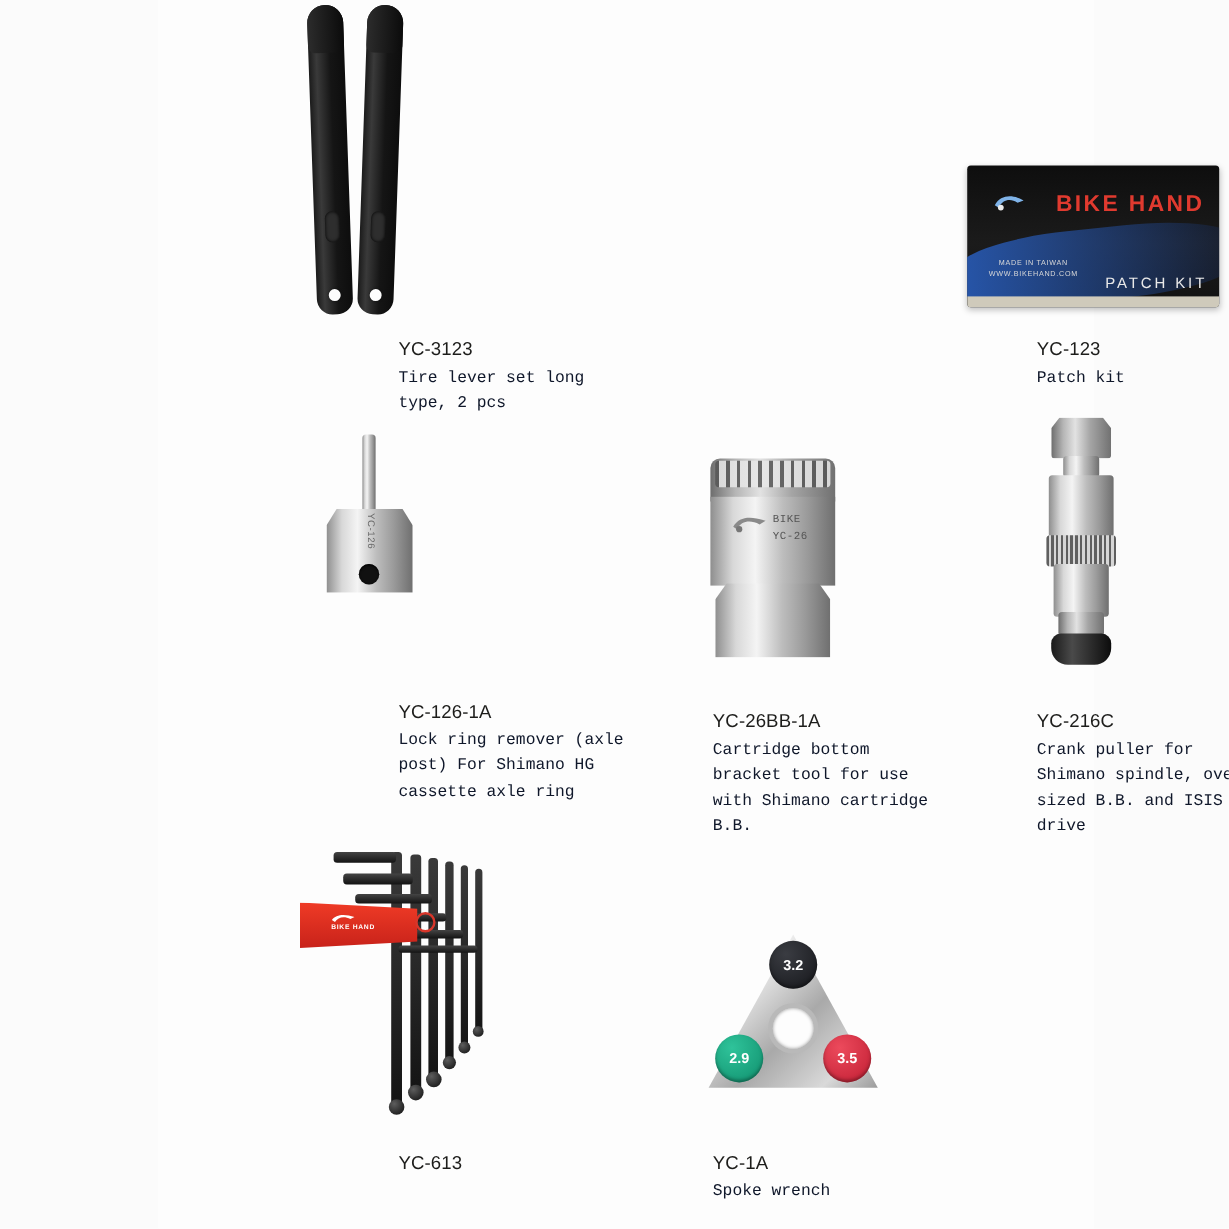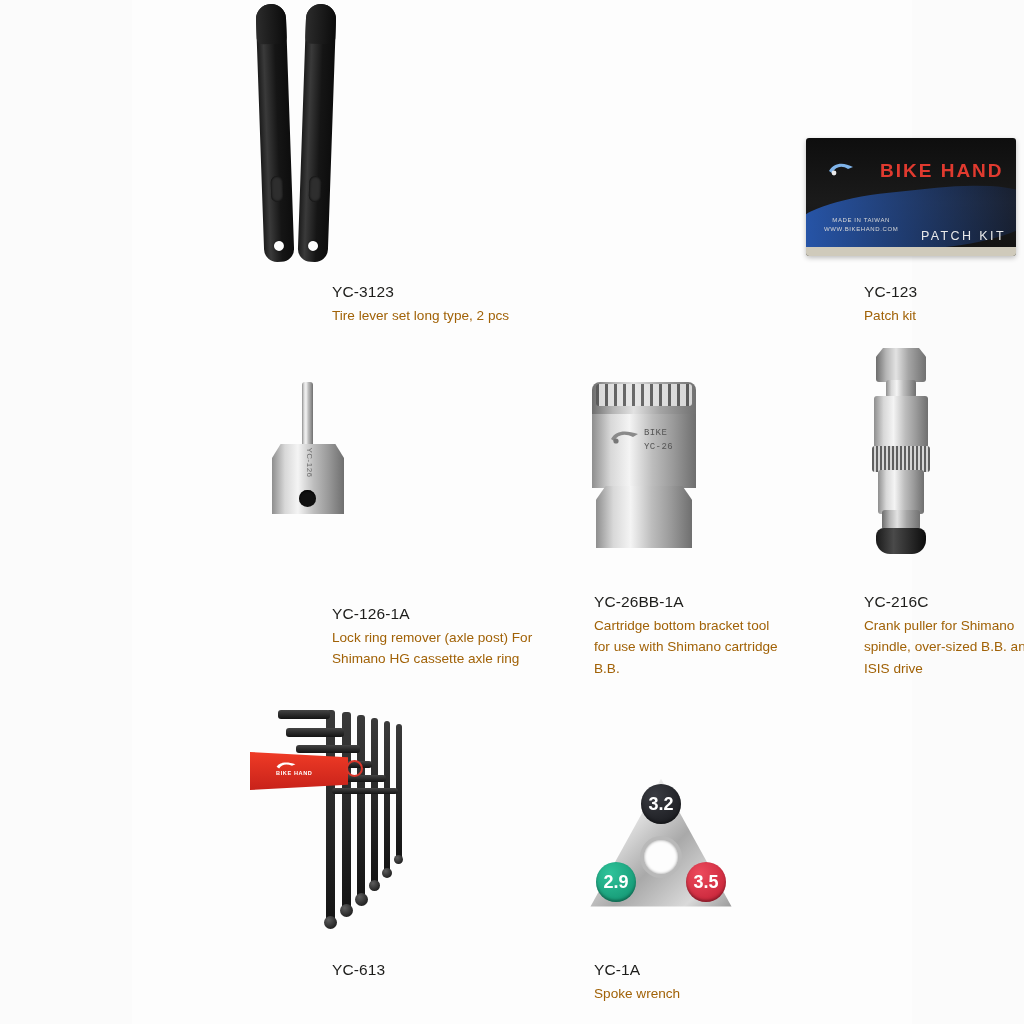--- a/index.html
+++ b/index.html
@@ -51,24 +51,25 @@
   }
   .code {
     font-size: 15.5px;
     color: #1d1d1b;
     letter-spacing: 0.1px;
     margin: 0 0 4px 0;
     line-height: 1.25;
   }
   .desc {
     font-size: 13.6px;
-    color: #a16207;
+    color: #0f172a;
     line-height: 1.55;
     margin: 0;
     width: 195px;
+    font-family: Liberation Mono, monospace;
   }
 
   
   .lever {
     position: absolute;
     width: 30px;
     height: 258px;
     background: linear-gradient(90deg,#1b1b1b 0%,#3a3a3a 22%,#151515 60%,#0d0d0d 100%);
     border-radius: 15px 15px 13px 13px;
   }
@@ -327,21 +328,21 @@
     box-shadow: 0 0 0 4px #b9b9b9, inset 0 0 3px #999;
   }
   .sw-dot {
     position: absolute;
     width: 40px; height: 40px;
     border-radius: 50%;
     display: flex;
     align-items: center;
     justify-content: center;
     color: #fff;
-    font-size: 18px;
+    font-size: 12px;
     font-weight: bold;
     box-shadow: inset 0 -2px 3px rgba(0,0,0,.35);
   }
 </style>
 </head>
 <body>
 
 <div class="page">
   <div class="sheet"></div>
 
@@ -381,21 +382,21 @@
           <div class="patch">PATCH KIT</div>
           <div class="base"></div>
         </div>
       </div>
       <div class="caption" style="top:282px; left:146px;">
         <p class="code">YC-123</p>
         <p class="desc">Patch kit</p>
       </div>
     </div>
 
-    <div class="cell" style="left:62px; top:352px; width:250px; height:350px;">
+    <div class="cell" style="left:62px; top:332px; width:250px; height:350px;">
       <div class="art" style="height:240px;">
         <div class="lr-body" style="left:78px; top:30px;">
           <div class="lr-pin chrome"></div>
           <div class="lr-hex chrome"></div>
           <div class="lr-hole"></div>
           <div class="lr-label">YC-126</div>
         </div>
       </div>
       <div class="caption" style="top:252px; left:138px;">
         <p class="code">YC-126-1A</p>

